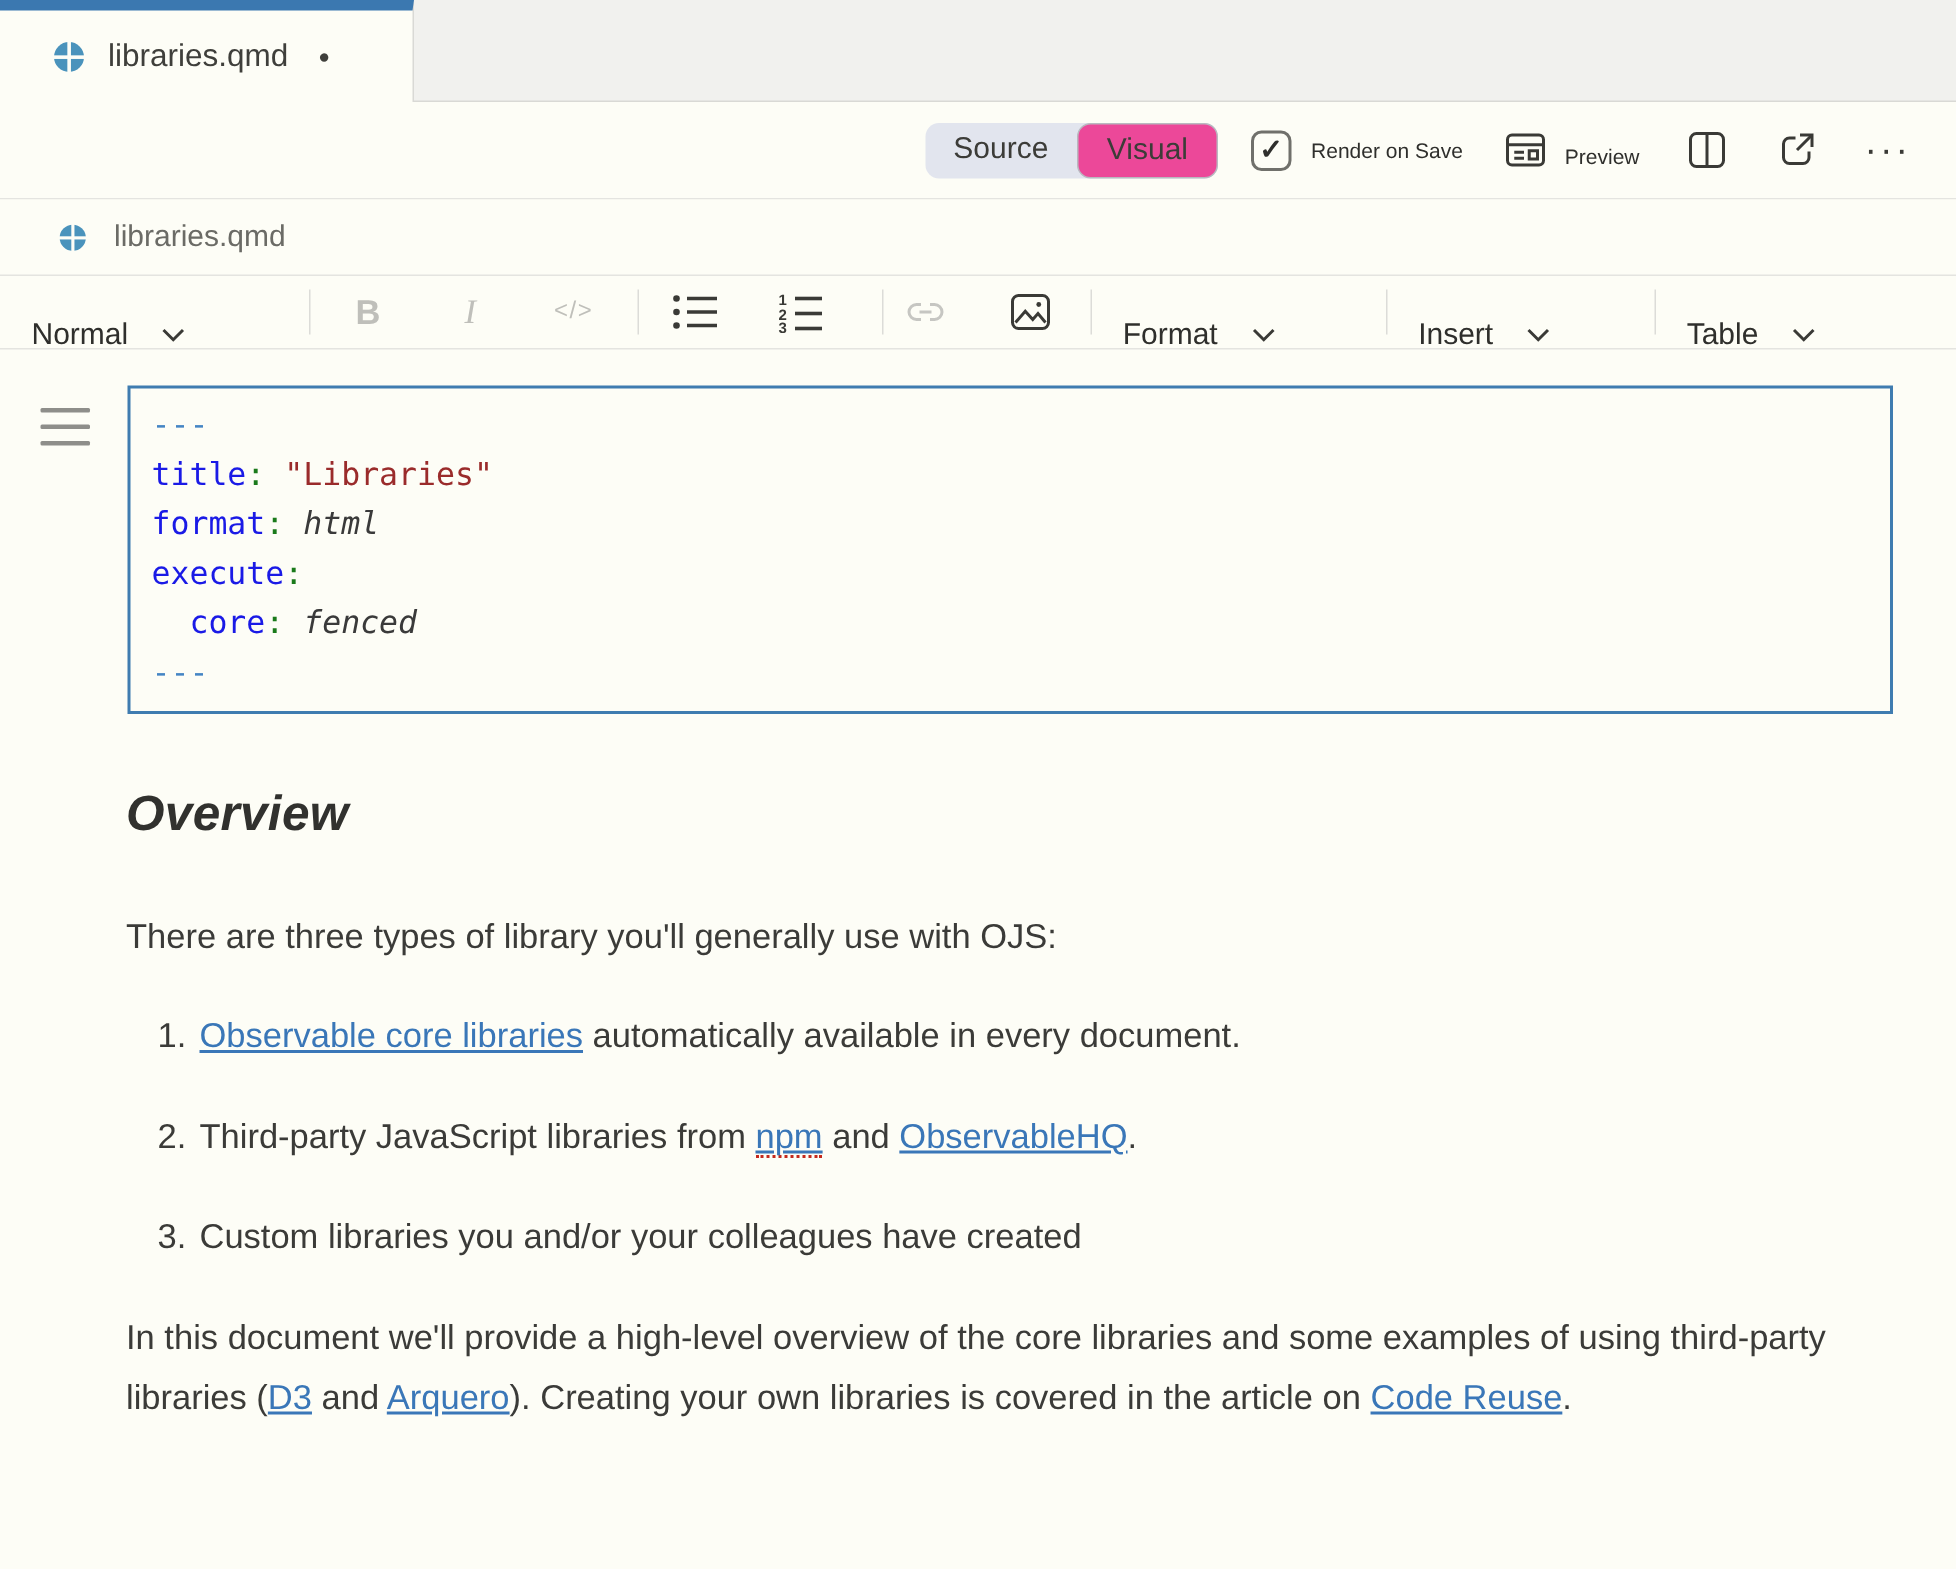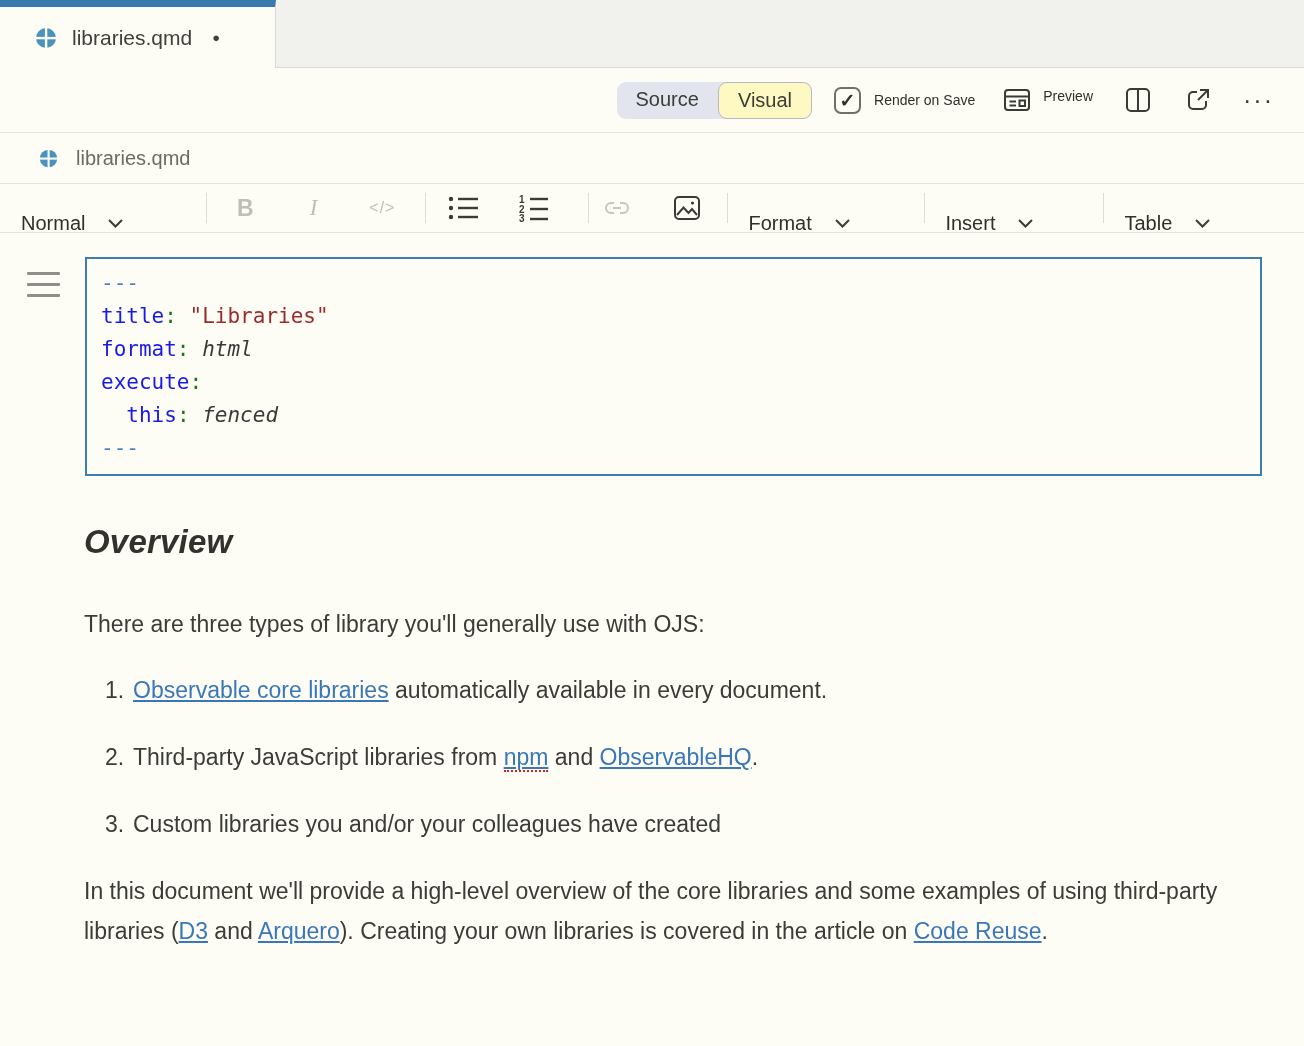--- a/index.html
+++ b/index.html
@@ -18,29 +18,29 @@
   .tab-rest { flex:1; background:#F1F1EE; border-bottom:1px solid #D9D9D5; }
 
   
   .toolbar {
     height:65px; background:#FDFDF6; border-bottom:1px solid #E4E4E0;
     display:flex; align-items:center; justify-content:flex-end;
     padding-right:30px;
   }
   .toggle { display:flex; background:#E2E5EE; border-radius:9px; align-items:stretch; }
   .toggle .seg { padding:6px 19px; font-size:20px; color:#3C3C38; cursor:default; }
-  .toggle .seg.active { background:#fef9c3; border:1px solid #B9B9C0; border-radius:9px; }
+  .toggle .seg.active { background:#ec4899; border:1px solid #B9B9C0; border-radius:9px; }
   .cb-group { display:flex; align-items:center; gap:13px; margin-left:22px; }
   .checkbox {
     width:27px; height:27px; border:2px solid #70706B; border-radius:7px;
     display:flex; align-items:center; justify-content:center;
     font-size:19px; font-weight:bold; color:#2F2F2C; background:#FDFDF6;
   }
   .tb-label { font-size:14px; color:#2F2F2C; }
-  .preview-group { display:flex; align-items:flex-start; gap:12px; margin-left:28px; }
+  .preview-group { display:flex; align-items:flex-end; gap:12px; margin-left:28px; }
   .tb-icon { display:flex; align-items:center; justify-content:center; }
   .split-icon { margin-left:32px; }
   .ext-icon { margin-left:34px; }
   .ellipsis { margin-left:32px; font-size:25px; color:#3A3A36; letter-spacing:2px; line-height:10px; }
 
   
   .breadcrumb {
     height:51px; background:#FDFDF6; border-bottom:1px solid #E4E4E0;
     display:flex; align-items:center; gap:17px; padding-left:38px;
   }
@@ -238,21 +238,21 @@
     <div></div>
       <div></div>
       <div></div>
   </div>
 
   <div class="yaml-block">
 <pre><span class="tok-dash">---</span>
 <span class="tok-key">title</span><span class="tok-colon">:</span><span class="tok-string"> "Libraries"</span>
 <span class="tok-key">format</span><span class="tok-colon">:</span><span class="tok-plain"> html</span>
 <span class="tok-key">execute</span><span class="tok-colon">:</span>
-<span class="tok-plain">  </span><span class="tok-key">this</span><span class="tok-colon">:</span><span class="tok-plain"> fenced</span>
+<span class="tok-plain">  </span><span class="tok-key">core</span><span class="tok-colon">:</span><span class="tok-plain"> fenced</span>
 <span class="tok-dash">---</span></pre>
   </div>
 
   <div class="doc">
     <h2 class="doc-heading h-overview">Overview</h2>
 
     <p class="p-intro">There are three types of library you'll generally use with OJS:</p>
 
     <div class="olist">
       <div class="li">

